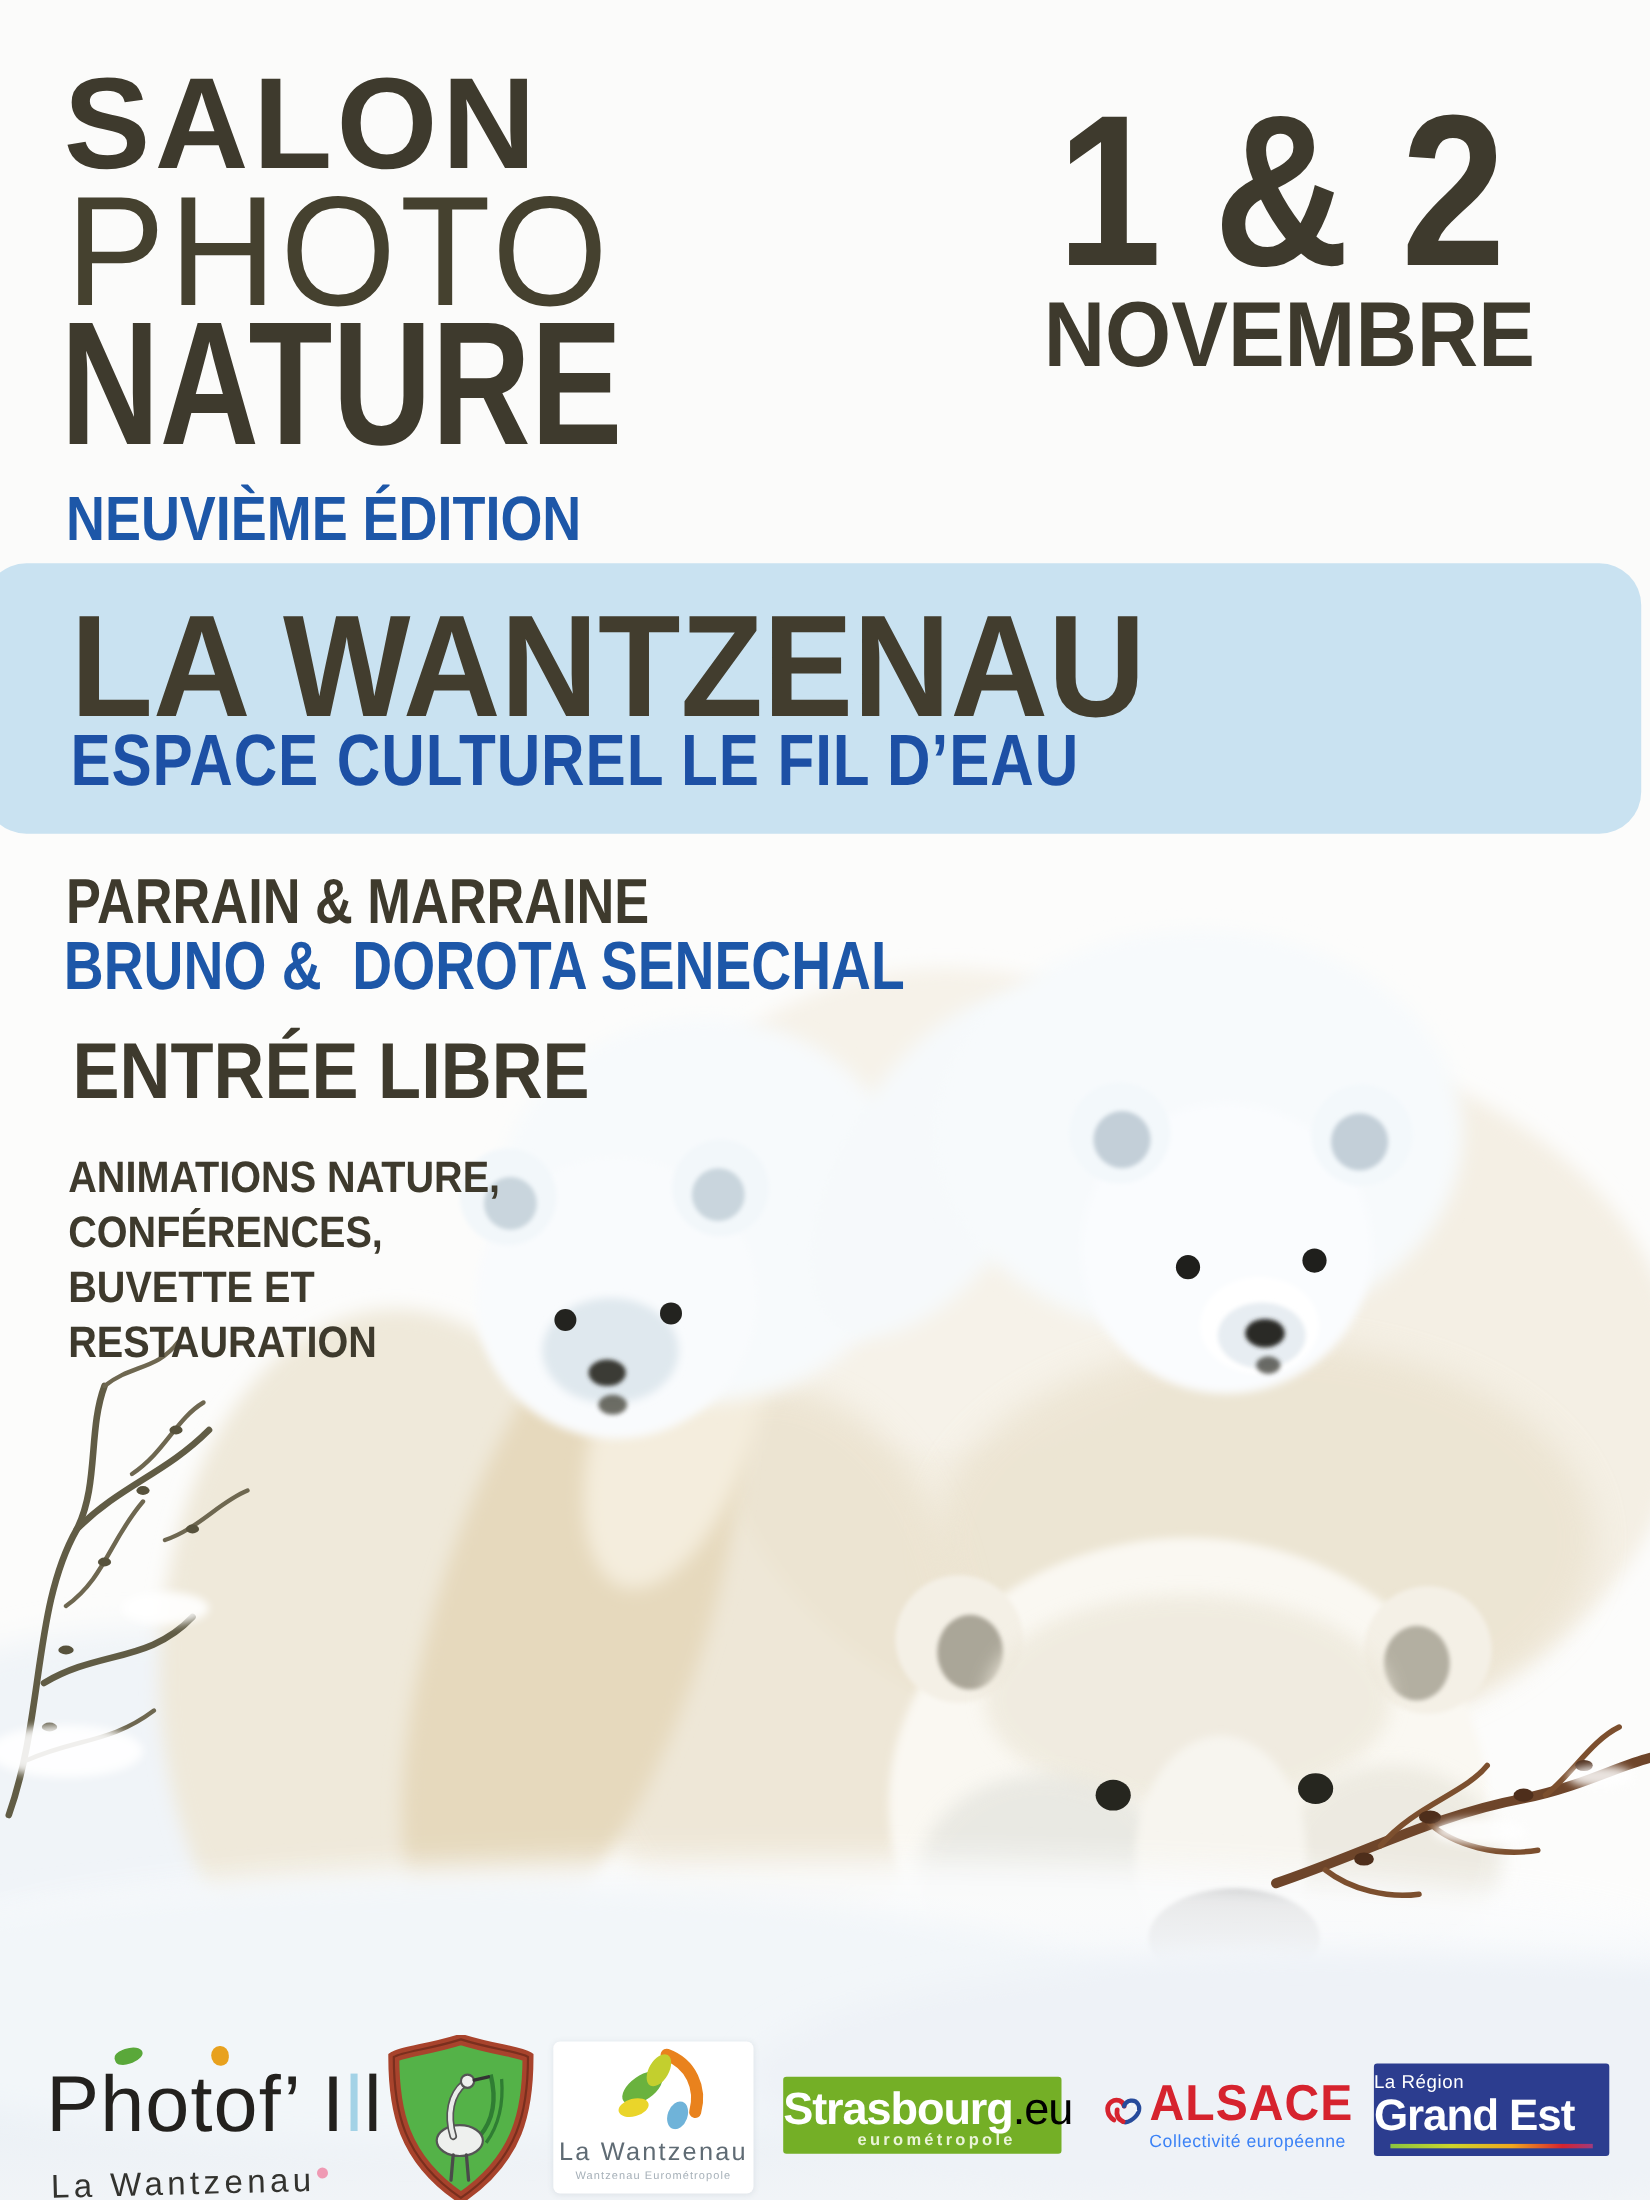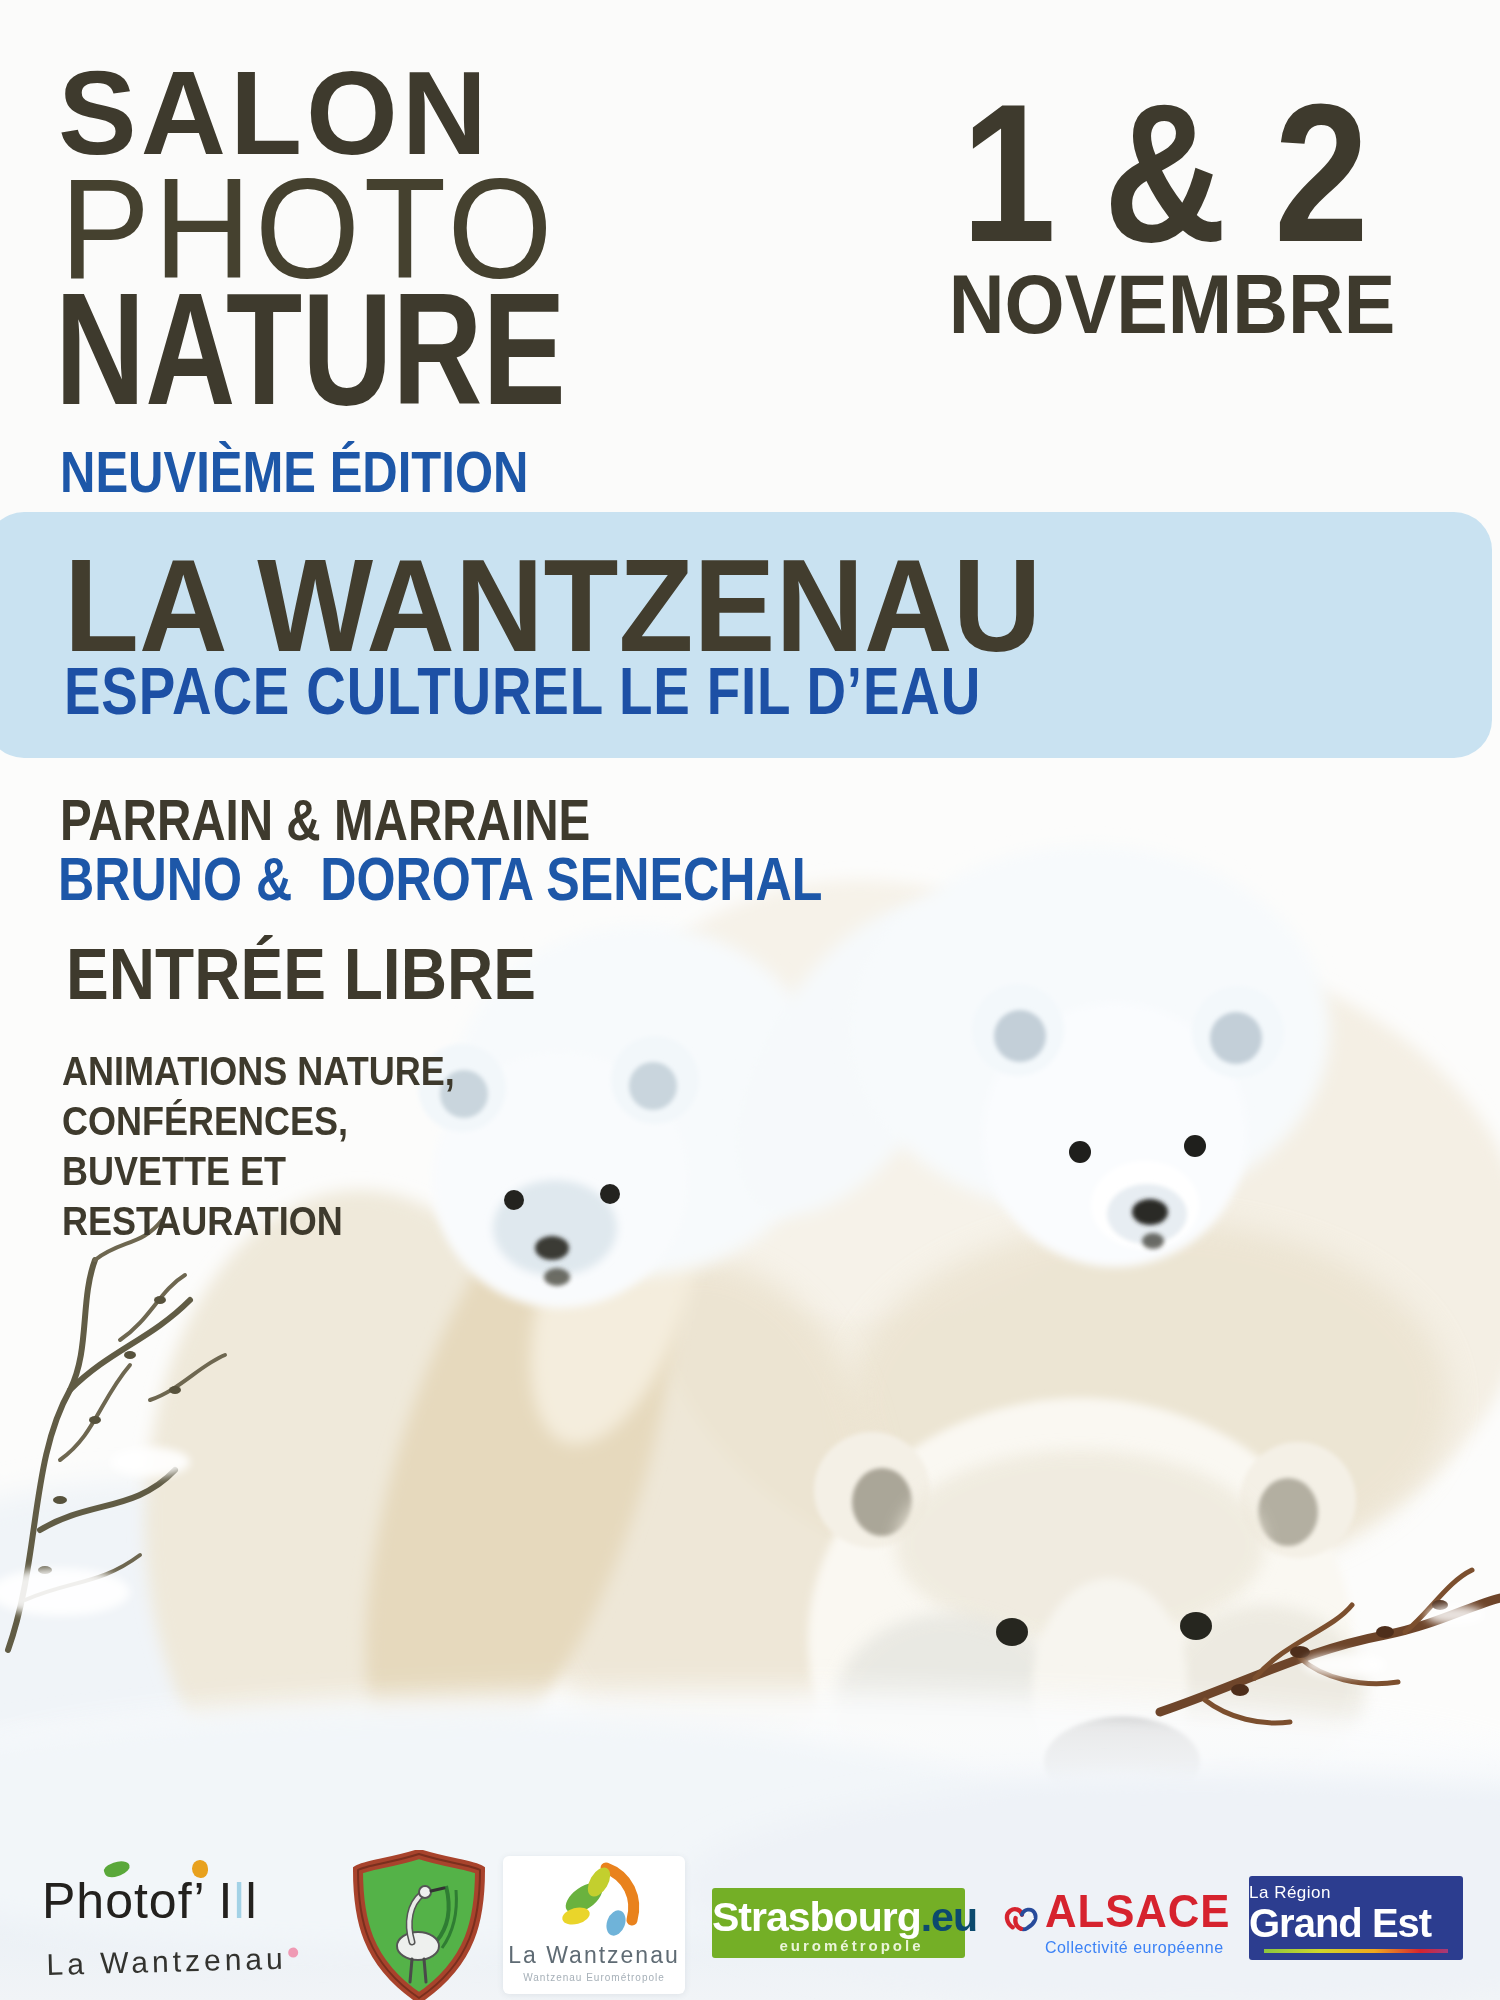--- a/index.html
+++ b/index.html
@@ -28,34 +28,34 @@
   .p-label{left:60px;top:791px;font-size:58px;font-weight:700;color:#3e3a2d;transform:scaleX(.82);transform-origin:left top;}
   .p-names{left:58px;top:848px;font-size:62px;font-weight:700;color:#1d57a8;transform:scaleX(.81);transform-origin:left top;white-space:pre;}
   .adm{left:66px;top:938px;font-size:72px;font-weight:700;color:#3e3a2d;transform:scaleX(.89);transform-origin:left top;}
   .features{left:62px;top:1046px;font-size:40px;font-weight:700;color:#3e3a2d;line-height:50px;transform:scaleX(.9);transform-origin:left top;white-space:nowrap;}
   
   .scene{position:absolute;left:0;top:700px;width:1500px;height:1300px;z-index:0;}
   .banner,.abs{z-index:2;}
   
   .logo{position:absolute;z-index:3;}
   .pf{left:42px;top:1872px;width:310px;}
-  .pf-l1{font-size:50px;font-weight:400;color:#23211e;letter-spacing:1px;white-space:nowrap;}
+  .pf-l1{font-size:72px;font-weight:400;color:#23211e;letter-spacing:1px;white-space:nowrap;}
   .pf-l1 .lb{color:#a3d2e6;}
   .pf-accent{position:absolute;border-radius:50%;}
   .pf-frog{left:62px;top:-10px;width:26px;height:14px;background:#5aa83a;transform:rotate(-20deg);border-radius:40% 60% 50% 50%;}
   .pf-bird{left:150px;top:-12px;width:16px;height:18px;background:#e8a11e;border-radius:50% 50% 45% 55%;}
   .pf-l2{margin-top:18px;margin-left:4px;font-size:30px;font-weight:400;color:#33332f;letter-spacing:4px;transform:rotate(-1.5deg);transform-origin:left top;white-space:nowrap;}
   .pf-dot{display:inline-block;width:10px;height:10px;border-radius:50%;background:#ef9ab4;vertical-align:super;margin-left:2px;}
   .crest{left:352px;top:1850px;}
   .wz{left:503px;top:1856px;width:182px;height:138px;background:#ffffff;border-radius:6px;box-shadow:0 1px 6px rgba(60,80,100,.10);text-align:center;}
   .wz-name{font-size:23px;color:#5f6b74;letter-spacing:2px;margin-top:2px;white-space:nowrap;}
   .wz-sub{font-size:10px;color:#a6b0b8;letter-spacing:1px;margin-top:3px;white-space:nowrap;}
   .sb{left:712px;top:1888px;width:253px;height:70px;background:#74af26;border-radius:3px;text-align:center;color:#fff;}
   .sb-l1{font-size:41px;font-weight:700;letter-spacing:-1px;margin-top:6px;}
-  .sb-l1 .tld{font-weight:700;color:#0c4a6e;}
+  .sb-l1 .tld{font-weight:400;color:#000000;}
   .sb-l2{font-size:15px;font-weight:700;letter-spacing:3px;color:#eaf4d8;margin-top:-4px;padding-left:26px;}
   .als{left:1002px;top:1884px;width:238px;height:72px;display:flex;align-items:center;}
   .als-txt{margin-left:6px;}
   .als-name{font-size:46px;font-weight:700;color:#d6232e;letter-spacing:1px;transform:scaleX(.95);transform-origin:left top;}
   .als-sub{font-size:16px;font-weight:400;color:#3b82f6;margin-top:1px;letter-spacing:.5px;white-space:nowrap;}
   .ge{left:1249px;top:1876px;width:214px;height:84px;background:#2c3d8f;border-radius:3px;text-align:left;color:#fff;}
   .ge-l1{font-size:17px;font-weight:400;margin-top:7px;letter-spacing:.5px;}
   .ge-l2{font-size:40px;font-weight:700;margin-top:-2px;letter-spacing:-1px;}
   .ge-bar{width:184px;height:4px;margin:3px auto 0;background:linear-gradient(90deg,#8bc53f 0%,#cdd62b 30%,#f0a81e 60%,#d6232e 85%,#a23a7c 100%);}
 </style>

